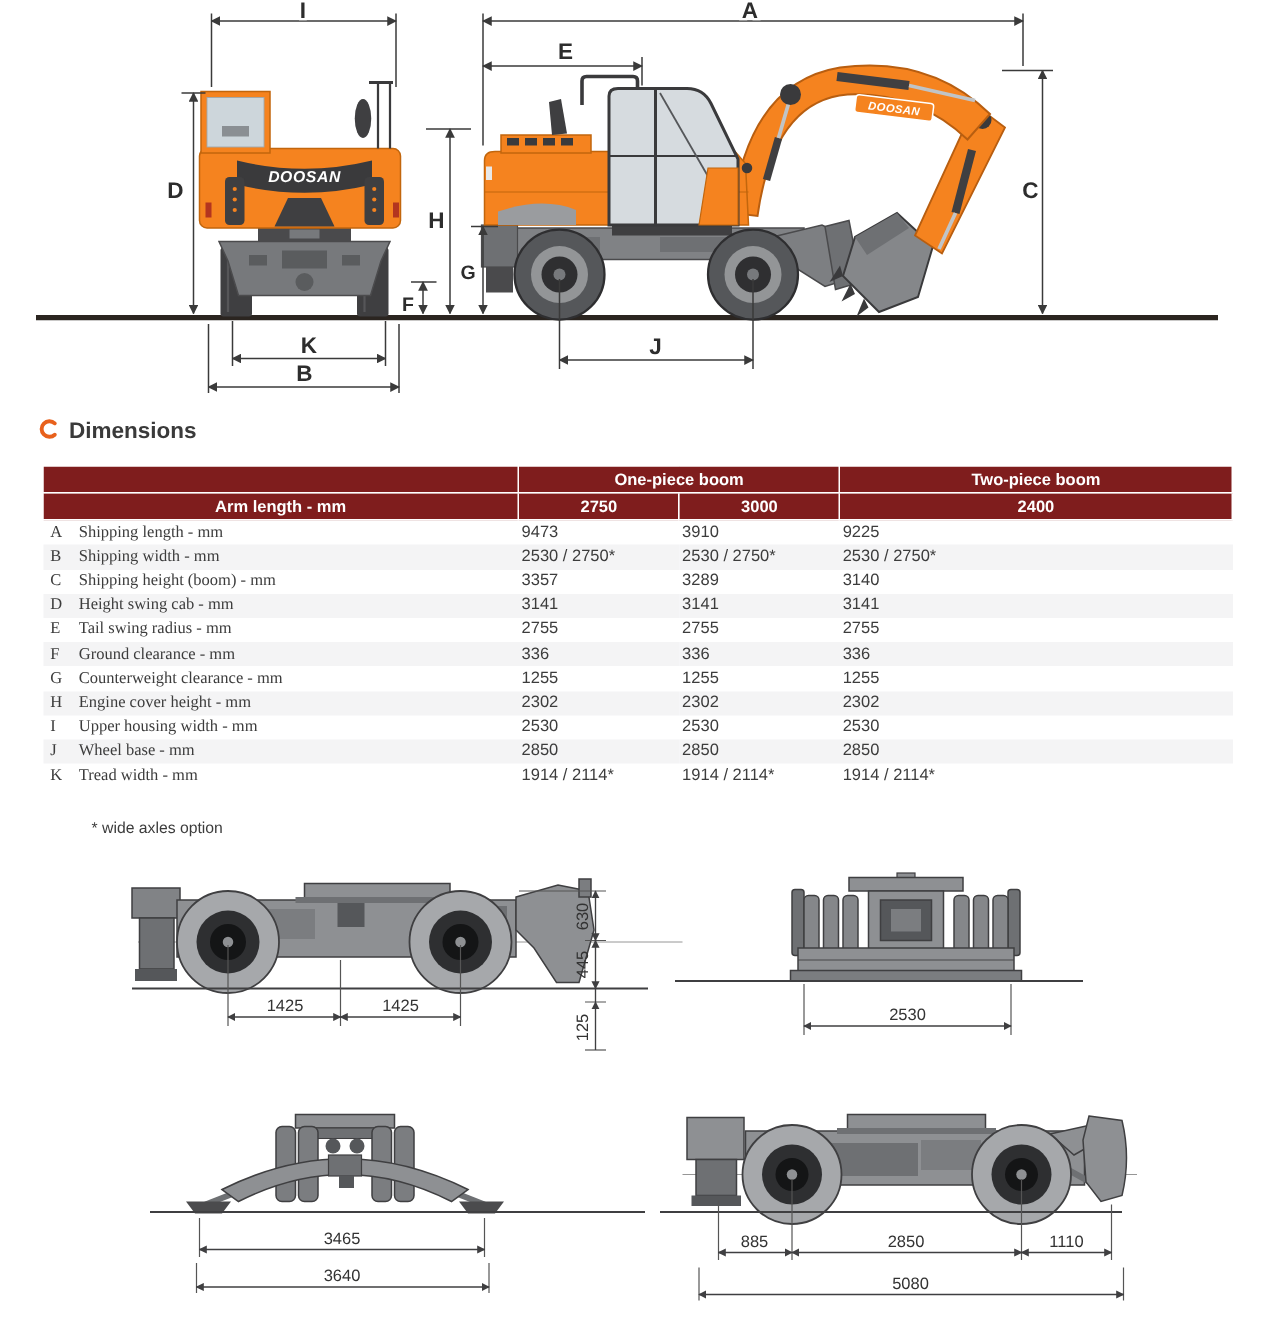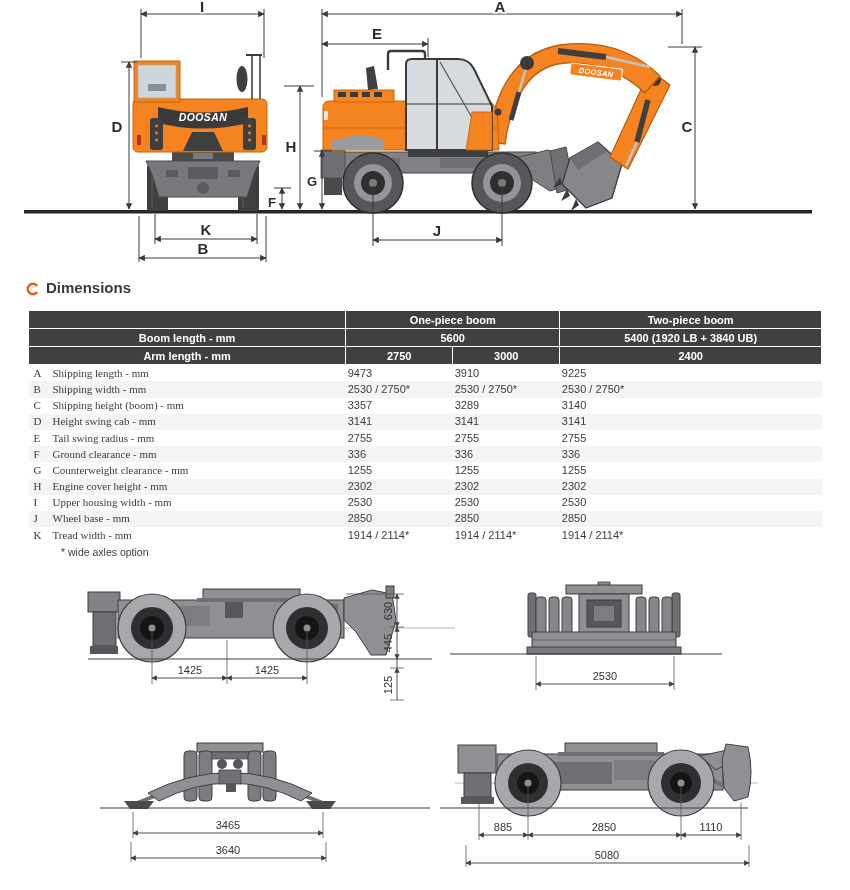--- a/index.html
+++ b/index.html
@@ -5,24 +5,24 @@
   html,body{margin:0;padding:0;background:#fff;}
   .page{position:relative;width:850px;height:890px;background:#fff;font-family:"Liberation Sans",sans-serif;overflow:hidden;}
   svg{display:block;}
   svg text{font-family:"Liberation Sans",sans-serif;}
   .dimL{font-weight:bold;font-size:15px;fill:#2d2d2d;}
   .dimL13{font-weight:bold;font-size:13px;fill:#2d2d2d;}
   .halo{paint-order:stroke;stroke:#ffffff;stroke-width:3px;}
   .num{font-size:11px;fill:#333;}
   .brandF{font-style:italic;font-weight:bold;fill:#fff;font-size:10.5px;letter-spacing:.4px;}
   .brandB{font-style:italic;font-weight:bold;fill:#fff;font-size:7.5px;letter-spacing:.3px;}
-  .heading{position:absolute;left:25px;top:279px;display:flex;align-items:flex-end;gap:7px;}
+  .heading{position:absolute;left:25px;top:279px;display:flex;align-items:flex-start;gap:7px;}
   .heading .txt{font-size:15px;font-weight:bold;color:#3a3a3a;}
   table.tbl{position:absolute;left:28px;top:310px;width:794px;border-collapse:collapse;table-layout:fixed;}
-  .tbl th{background:#404040;color:#fff;font-weight:bold;font-size:11px;text-align:center;border:1.5px solid #fff;padding:2.5px 0;line-height:1.1;}
+  .tbl th{background:#7f1d1d;color:#fff;font-weight:bold;font-size:11px;text-align:center;border:1.5px solid #fff;padding:2.5px 0;line-height:1.1;}
   .tbl td{font-size:11px;color:#3c3c3c;text-align:left;padding:1.5px 2px;height:13px;line-height:1.2;}
   .tbl td.lb{text-align:left;padding-left:5px;font-family:Liberation Serif, serif;}
   .tbl td.lb .ltr{display:inline-block;width:19px;}
   .tbl tbody tr:nth-child(even) td{background:#f4f4f5;}
   .footnote{position:absolute;left:61px;top:546px;font-size:10.5px;color:#3c3c3c;}
   .abs{position:absolute;}
 </style>
 </head>
 <body>
 
@@ -208,25 +208,20 @@
         <col style="width:13.5%">
         <col style="width:33%">
       </colgroup>
     <thead>
       <tr>
         <th></th>
         <th colspan="2">One-piece boom</th>
         <th>Two-piece boom</th>
       </tr>
       <tr>
-        <th>Boom length - mm</th>
-        <th colspan="2">5600</th>
-        <th>5400 (1920 LB + 3840 UB)</th>
-      </tr>
-      <tr>
         <th>Arm length - mm</th>
         <th>2750</th>
         <th>3000</th>
         <th>2400</th>
       </tr>
     </thead>
     <tbody>
       <tr>
         <td class="lb"><span class="ltr">A</span><span>Shipping length - mm</span></td>
         <td>9473</td>

